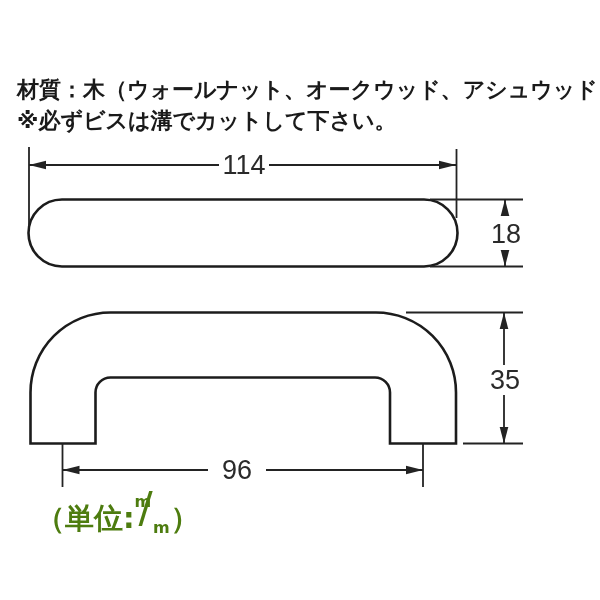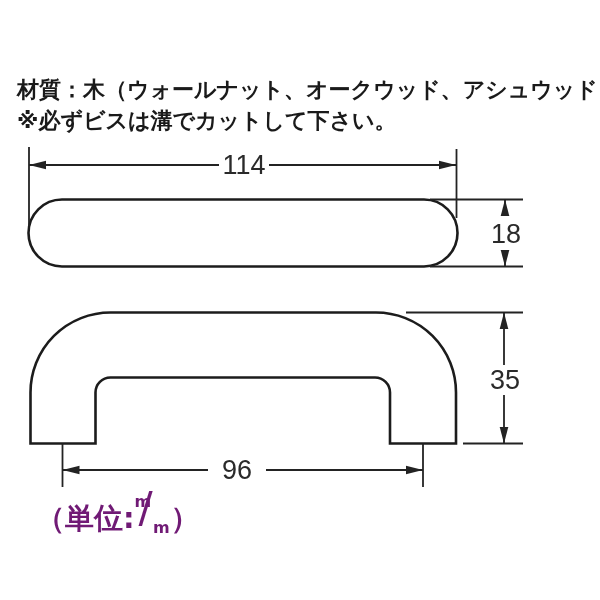--- a/index.html
+++ b/index.html
@@ -50,21 +50,21 @@
     font-weight: 400;
     fill: #2a2a2a;
   }
   .unit {
     position: absolute;
     left: 36px;
     top: 498px;
     font-size: 29px;
     line-height: 40px;
     font-weight: 700;
-    color: #701a75;
+    color: #4d7c0f;
     white-space: nowrap;
   }
   .mm-frac {
     position: relative;
     display: inline-block;
     width: 36px;
     height: 38px;
     vertical-align: -8px;
   }
   .m-top {

